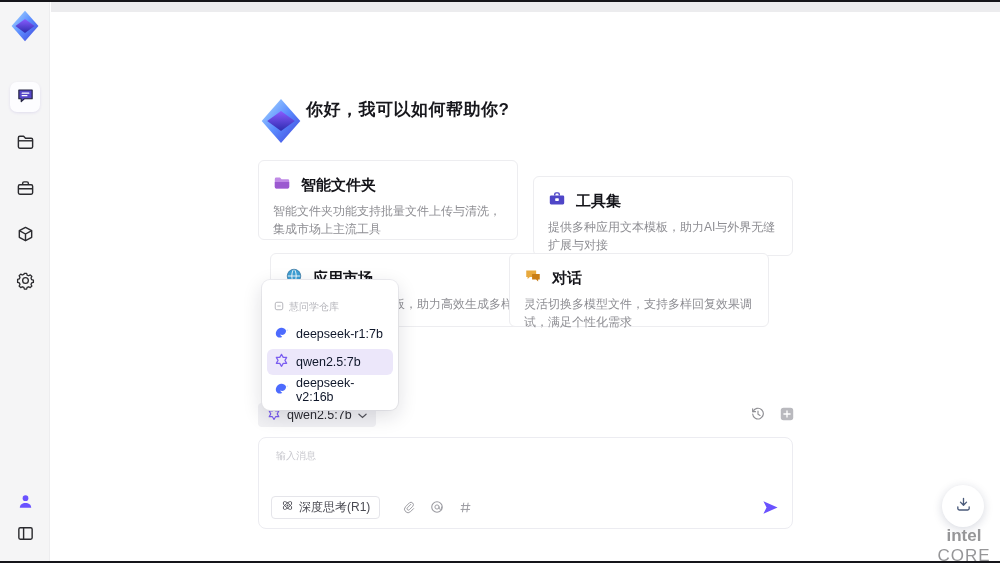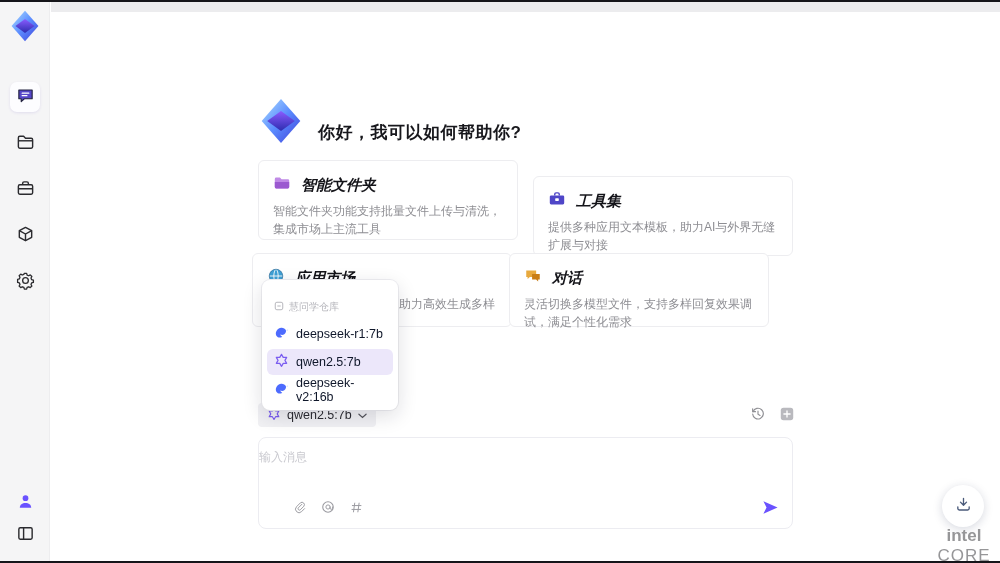--- a/index.html
+++ b/index.html
@@ -14,49 +14,49 @@
   .side-logo { position:absolute; left:9px; top:8px; width:32px; height:32px; }
   .nav-item { position:absolute; left:10px; width:30px; height:30px; border-radius:7px; display:flex; align-items:center; justify-content:center; cursor:pointer; }
   .nav-item.active { background:#fdfdff; box-shadow:0 1px 3px rgba(80,60,180,.12); }
   .nav-chat { top:80px; } .nav-folder { top:127px; } .nav-case { top:173px; } .nav-cube { top:219px; } .nav-gear { top:265px; }
   .nav-user { top:486px; } .nav-panel { top:518px; }
 
   
   .main { position:absolute; left:51px; top:2px; right:0; bottom:2px; background:#ffffff; }
   .main-topstrip { position:absolute; left:0; top:0; right:0; height:10px; background:#ececee; } 
 
-  .greeting { position:absolute; left:207px; top:96px; display:flex; align-items:flex-end; gap:14px; }
+  .greeting { position:absolute; left:207px; top:96px; display:flex; align-items:flex-start; gap:2px; }
   .greeting-logo { width:46px; height:46px; }
   .greeting-text { font-size:17px; font-weight:bold; color:#17171c; letter-spacing:.5px; }
 
   .card { position:absolute; width:260px; background:#fff; border:1px solid #ededf0; border-radius:6px; padding:13px 14px 11px 14px; }
   .card1 { left:207px; top:158px; height:80px; }
   .card2 { left:482px; top:174px; height:80px; }
-  .card3 { left:201px; top:251px; height:74px; }
+  .card3 { left:219px; top:251px; height:74px; }
   .card4 { left:458px; top:251px; height:74px; }
   .card-head { display:flex; align-items:center; gap:10px; }
-  .card-title { font-size:15px; font-weight:bold; color:#141419;font-style:italic; }
+  .card-title { font-size:15px; font-weight:bold; color:#141419; }
   .card-desc { margin-top:6px; font-size:12px; line-height:1.5; color:#8e8e93; }
 
   
   .dropdown { position:absolute; left:211px; top:278px; width:136px; background:#fff; border-radius:8px;
               box-shadow:0 6px 20px rgba(20,20,40,.14), 0 0 0 1px #f0f0f3; padding:5px; z-index:20; }
   .dd-header { display:flex; align-items:center; gap:5px; padding:3px 7px 5px 7px; font-size:10px; color:#b6b6bc;margin-top:12px; }
   .dd-item { display:flex; align-items:center; gap:7px; height:26px; padding:0 7px; margin:2px 0; border-radius:6px;
              font-size:12.5px; color:#0f172a; cursor:pointer; }
   .dd-item.selected { background:#ece7fa; }
 
   
   .model-selector { position:absolute; left:207px; top:401px; height:24px; display:inline-flex; align-items:center; gap:6px;
                     background:#f1f1f4; border-radius:4px; padding:0 9px; font-size:12.5px; color:#2c2c32; cursor:pointer; }
   .row-icons { position:absolute; top:404px; left:699px; display:flex; gap:13px; align-items:center; }
 
   
   .composer { position:absolute; left:207px; top:435px; width:535px; height:92px; border:1px solid #ececf1; border-radius:8px; background:#fff; }
-  .composer-placeholder { position:absolute; left:0; top:11px; font-size:12px; color:#c9c9cf; }
+  .composer-placeholder { position:absolute; left:17px; top:11px; font-size:10px; color:#c9c9cf; }
   .composer-row { position:absolute; left:12px; right:13px; bottom:9px; height:24px; display:flex; align-items:center; }
   .deepthink-pill { display:inline-flex; align-items:center; gap:5px; height:23px; padding:0 9px; border:1px solid #e5e5ea;
                     border-radius:4px; font-size:12px; color:#4a4a52; background:#fff; cursor:pointer; }
   .composer-icons { display:flex; align-items:center; gap:15px; margin-left:22px; }
   .icon-btn { display:inline-flex; align-items:center; justify-content:center; cursor:pointer; }
   .send-btn { margin-left:auto; cursor:pointer; display:flex; align-items:center; }
 
   
   .download-fab { position:absolute; left:891px; top:483px; width:42px; height:42px; border-radius:50%; background:#fff;
                   box-shadow:0 2px 10px rgba(30,40,80,.18); display:flex; align-items:center; justify-content:center; cursor:pointer; z-index:10; }
@@ -282,20 +282,30 @@
         <svg viewBox="0 0 18 18" width="16" height="16">
           <rect x="2" y="2" width="14" height="14" rx="3" fill="#b9b9be"></rect>
           <path d="M9 5.5 v7 M5.5 9 h7" stroke="#fff" stroke-width="1.5" stroke-linecap="round"></path>
         </svg>
       </span>
     </div>
 
     <div class="composer">
       <div class="composer-placeholder">输入消息</div>
       <div class="composer-row">
+        <div class="deepthink-pill">
+          <span>
+            <svg viewBox="0 0 16 16" width="13" height="13">
+              <ellipse cx="8" cy="8" rx="6.5" ry="2.6" fill="none" stroke="#55555c" stroke-width="1.1" transform="rotate(40 8 8)"></ellipse>
+              <ellipse cx="8" cy="8" rx="6.5" ry="2.6" fill="none" stroke="#55555c" stroke-width="1.1" transform="rotate(-40 8 8)"></ellipse>
+              <circle cx="8" cy="8" r="1.2" fill="#55555c"></circle>
+            </svg>
+          </span>
+          <span>深度思考(R1)</span>
+        </div>
         <div class="composer-icons">
           <span class="icon-btn">
             <svg viewBox="0 0 16 16" width="13" height="13">
               <path d="M11 4 6.6 8.4 a1.7 1.7 0 0 0 2.4 2.4 l4.4-4.4 a3 3 0 0 0-4.2-4.2 L4.4 7 a4.3 4.3 0 0 0 6.1 6.1 l3.7-3.7" fill="none" stroke="#9a9aa0" stroke-width="1.2" stroke-linecap="round"></path>
             </svg>
           </span>
           <span class="icon-btn">
             <svg viewBox="0 0 16 16" width="14" height="14">
               <circle cx="8" cy="8" r="6" fill="none" stroke="#9a9aa0" stroke-width="1.2"></circle>
               <circle cx="8" cy="8" r="2.4" fill="none" stroke="#9a9aa0" stroke-width="1.1"></circle>

